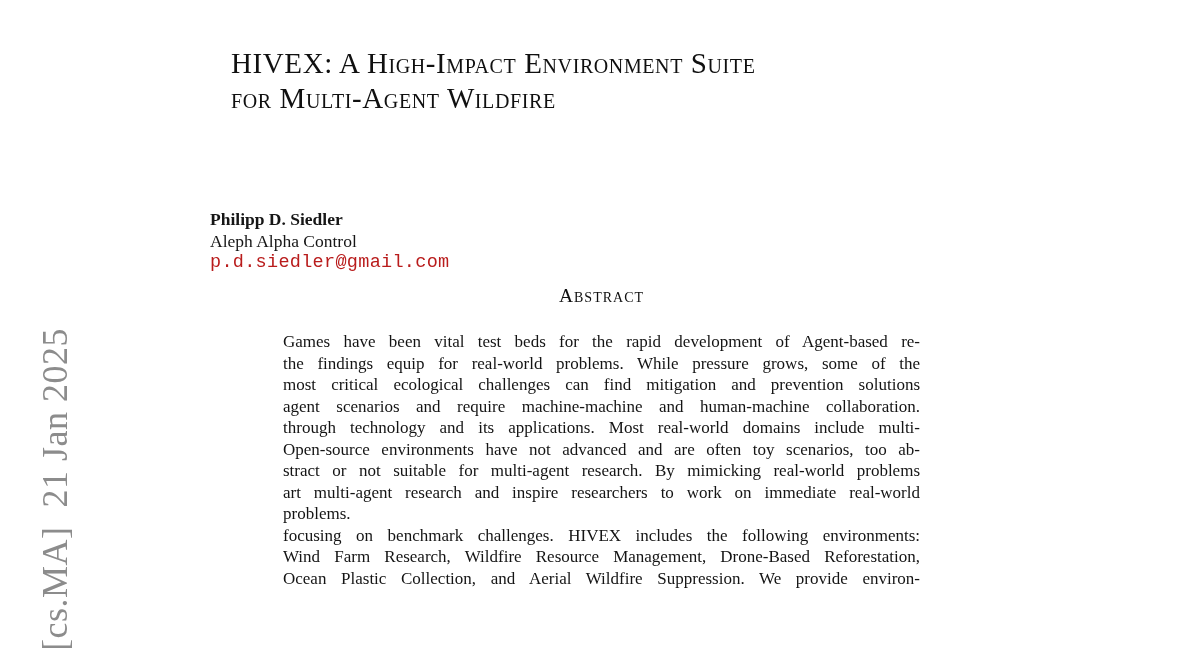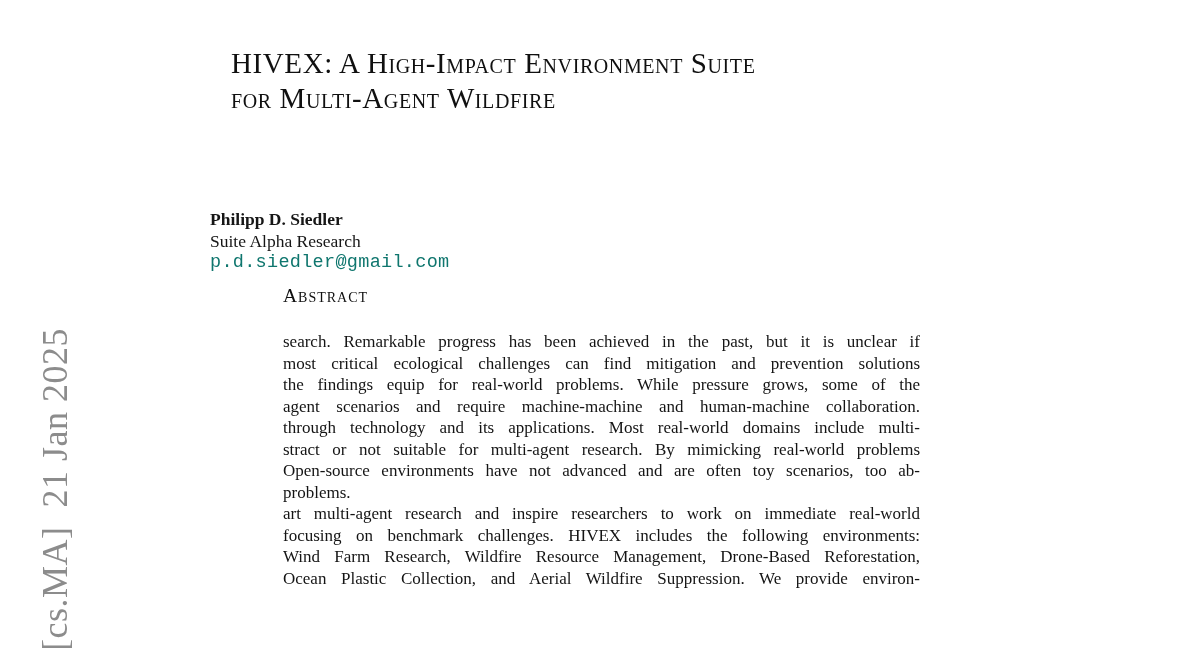--- a/index.html
+++ b/index.html
@@ -47,30 +47,31 @@
     left: 210px;
     top: 161px;
     font-size: 17.5px;
     line-height: 21.5px;
     margin-top: 48px;
   }
   .author-name { font-weight: bold; }
   .author-email {
     font-family: "Liberation Mono", "DejaVu Sans Mono", monospace;
     font-size: 18.5px;
-    color: #0f766e;
+    color: #b91c1c;
     letter-spacing: 0.3px;
   }
 
   
   .abstract-heading {
     position: absolute;
     left: 283px;
     top: 285px;
     width: 637px;
+    text-align: center;
     font-variant: small-caps;
     font-size: 19.5px;
     letter-spacing: 1px;
     color: #101010;
   }
   .abstract-body {
     position: absolute;
     left: 283px;
     top: 331px;
     width: 637px;
@@ -93,34 +94,34 @@
 
   <div class="arxiv-stamp">[cs.MA]  21 Jan 2025</div>
 
   <div class="title-block">
     <div>HIVEX: A High-Impact Environment Suite</div>
     <div>for Multi-Agent Wildfire</div>
   </div>
 
   <div class="author-block">
     <div class="author-name">Philipp D. Siedler</div>
-    <div class="author-affiliation">Suite Alpha Research</div>
+    <div class="author-affiliation">Aleph Alpha Control</div>
     <div class="author-email">p.d.siedler@gmail.com</div>
   </div>
 
   <div class="abstract-heading">Abstract</div>
 
   <div class="abstract-body">
-      <div class="abs-line">search.  Remarkable progress has been achieved in the past, but it is unclear if</div>
+      <div class="abs-line">Games have been vital test beds for the rapid development of Agent-based re-</div>
+      <div class="abs-line">the findings equip for real-world problems.  While pressure grows, some of the</div>
       <div class="abs-line">most critical ecological challenges can find mitigation and prevention solutions</div>
-      <div class="abs-line">the findings equip for real-world problems.  While pressure grows, some of the</div>
       <div class="abs-line">agent scenarios and require machine-machine and human-machine collaboration.</div>
       <div class="abs-line">through technology and its applications. Most real-world domains include multi-</div>
+      <div class="abs-line">Open-source environments have not advanced and are often toy scenarios, too ab-</div>
       <div class="abs-line">stract or not suitable for multi-agent research. By mimicking real-world problems</div>
-      <div class="abs-line">Open-source environments have not advanced and are often toy scenarios, too ab-</div>
+      <div class="abs-line">art multi-agent research and inspire researchers to work on immediate real-world</div>
       <div class="abs-line para-end">problems.</div>
-      <div class="abs-line">art multi-agent research and inspire researchers to work on immediate real-world</div>
       <div class="abs-line">focusing on benchmark challenges.  HIVEX includes the following environments:</div>
       <div class="abs-line">Wind Farm Research, Wildfire Resource Management, Drone-Based Reforestation,</div>
       <div class="abs-line">Ocean Plastic Collection, and Aerial Wildfire Suppression.  We provide environ-</div>
     </div>
 
 </div>
 
 </body></html>

